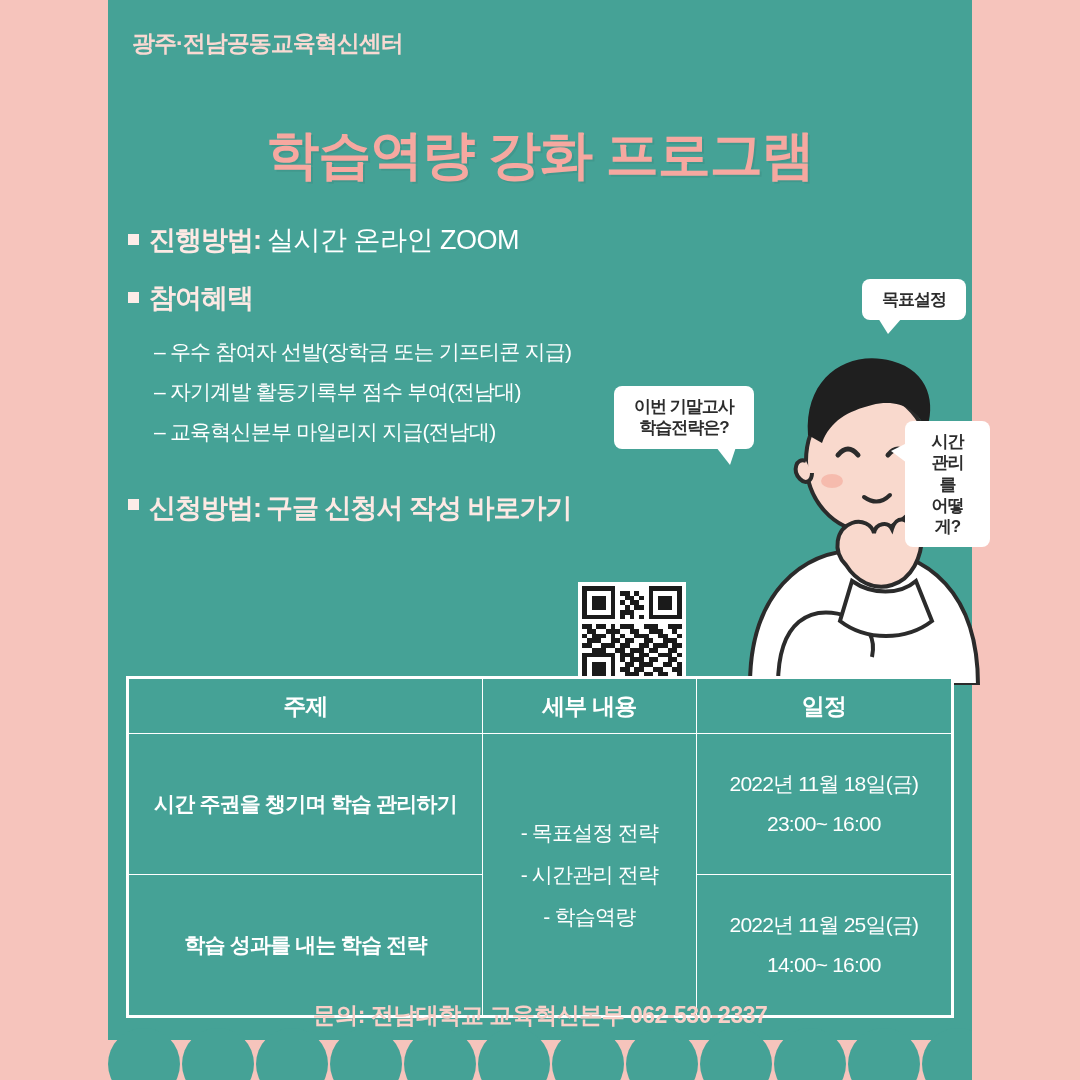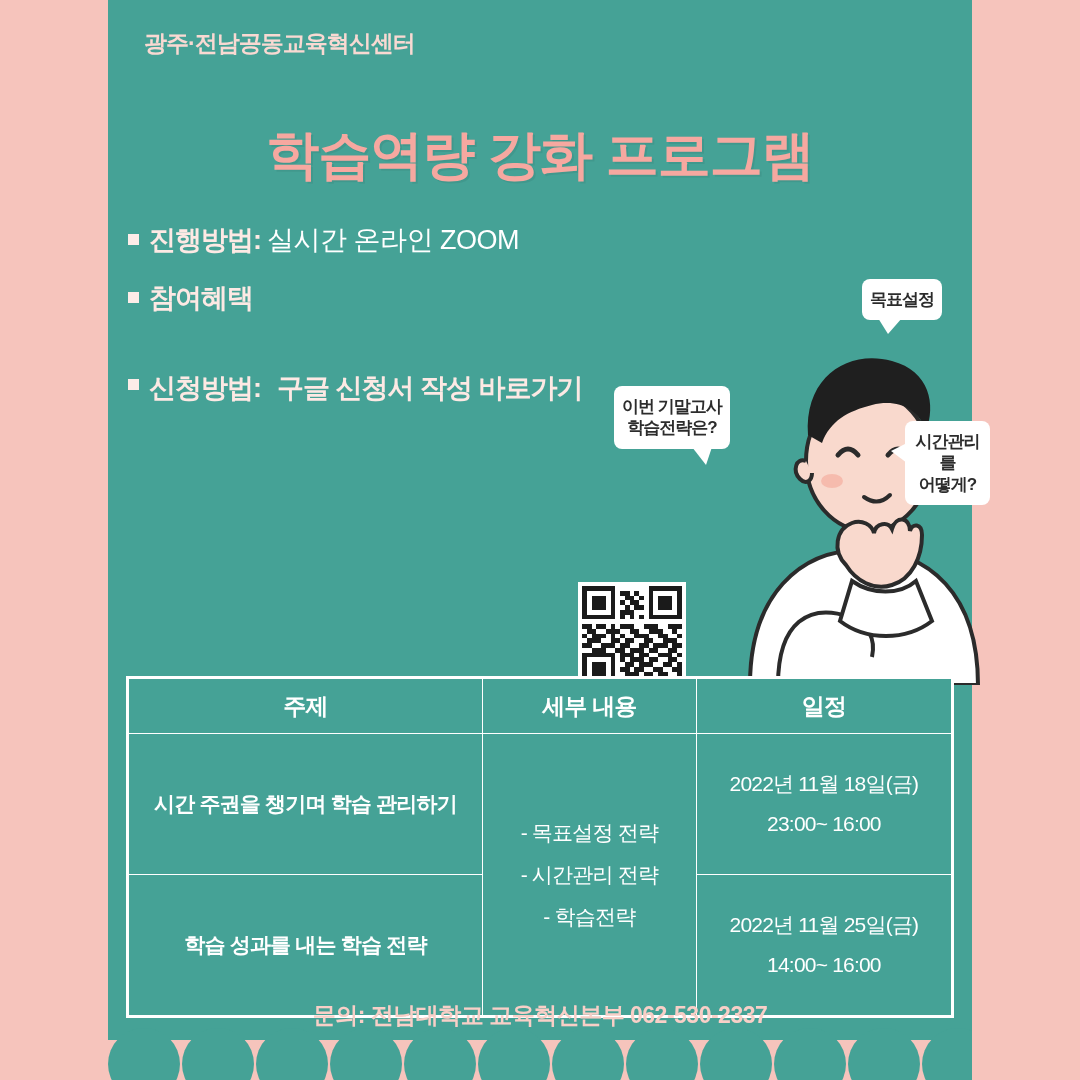--- a/index.html
+++ b/index.html
@@ -41,21 +41,21 @@
     display: block;
     width: 72px;
     height: 72px;
     background: #45a296;
     border-radius: 50%;
     margin-right: 2px;
     flex: 0 0 auto;
   }
   .brand {
     position: absolute;
-    left: 144px;
+    left: 132px;
     top: 28px;
     font-size: 23px;
     font-weight: bold;
     color: #f9d9d2;
     letter-spacing: -1px;
   }
   .title {
     position: absolute;
     left: 0;
     top: 120px;
@@ -147,21 +147,21 @@
     position: absolute;
     left: 600px;
     top: 265px;
     width: 390px;
     height: 420px;
   }
   .bubble {
     position: absolute;
     background: #ffffff;
     border-radius: 8px;
-    padding: 10px 8px;
+    padding: 10px 20px;
     font-size: 17px;
     font-weight: bold;
     color: #2c2c2c;
     line-height: 1.25;
     text-align: center;
     letter-spacing: -1px;
     white-space: pre-line;
   }
   .bubble::after {
     content: "";
@@ -285,27 +285,32 @@
       <span class="bullet"></span>
       <span class="label">진행방법:</span>
       <span class="value">실시간 온라인 ZOOM</span>
     </div>
 
     <div class="row">
       <span class="bullet"></span>
       <span class="label">참여혜택</span>
     </div>
 
+    <div class="sublist">
+      <div class="subitem">– 우수 참여자 선발(장학금 또는 기프티콘 지급)</div>
+      <div class="subitem">– 자기계발 활동기록부 점수 부여(전남대)</div>
+      <div class="subitem">– 교육혁신본부 마일리지 지급(전남대)</div>
+    </div>
 
     <div class="gap"></div>
 
     <div class="row apply-row">
       <span class="bullet"></span>
       <span class="label">신청방법:</span>
-      <span class="label" style="margin-left:16px">구글 신청서 작성 바로가기</span>
+      <span class="label" style="margin-left:5px">구글 신청서 작성 바로가기</span>
     </div>
   </div>
 
   <div class="qr">
     <div class="grid">
 
       <span style="grid-area:1/1/2/8"></span>
       <span style="grid-area:2/1/3/2"></span>
         <span style="grid-area:2/7/3/8"></span>
       <span style="grid-area:3/1/4/2"></span>
@@ -474,21 +479,21 @@
           <th class="col1">주제</th>
           <th class="col2">세부 내용</th>
           <th class="col3">일정</th>
         </tr>
       </thead>
       <tbody>
         <tr>
           <td class="col1" style="height:120px">시간 주권을 챙기며 학습 관리하기</td>
           <td class="col2 detail" rowspan="2" style="white-space:pre-line">- 목표설정 전략
 - 시간관리 전략
-- 학습전략</td>
+- 학습역량</td>
           <td class="col3 sched" style="white-space:pre-line">2022년 11월 18일(금)
 23:00~ 16:00</td>
         </tr>
         <tr>
           <td class="col1" style="height:120px">학습 성과를 내는 학습 전략</td>
           <td class="col3 sched" style="white-space:pre-line">2022년 11월 25일(금)
 14:00~ 16:00</td>
         </tr>
       </tbody>
     </table>

